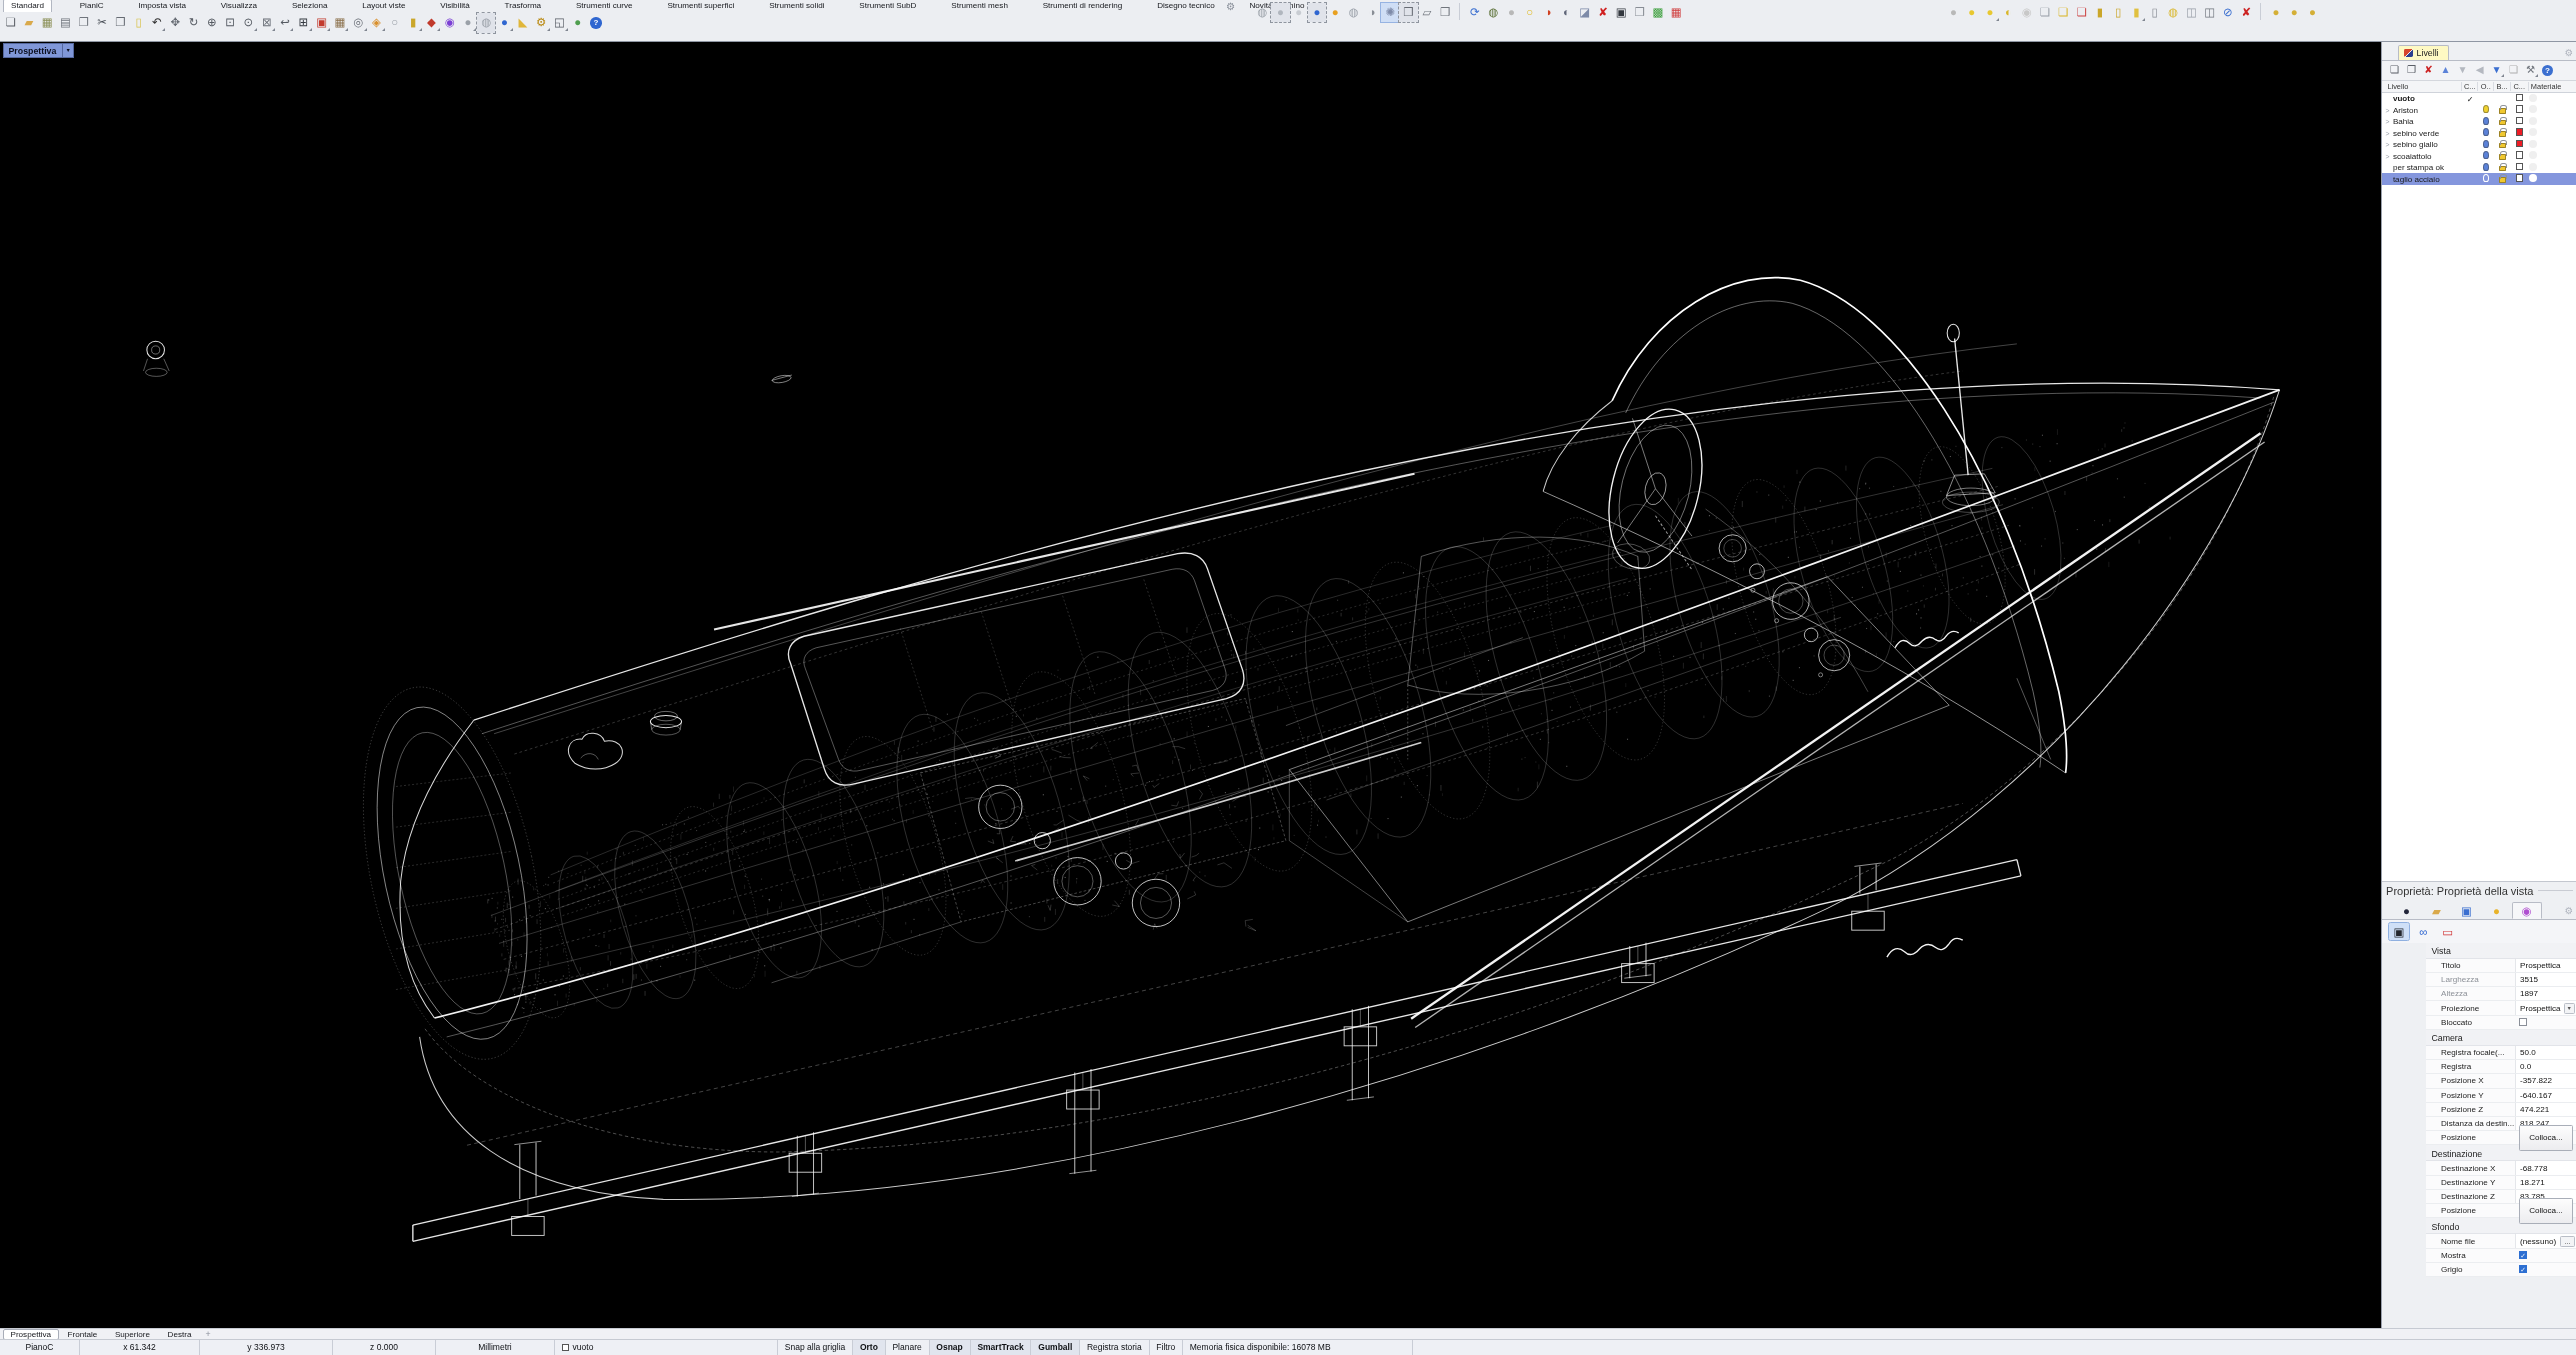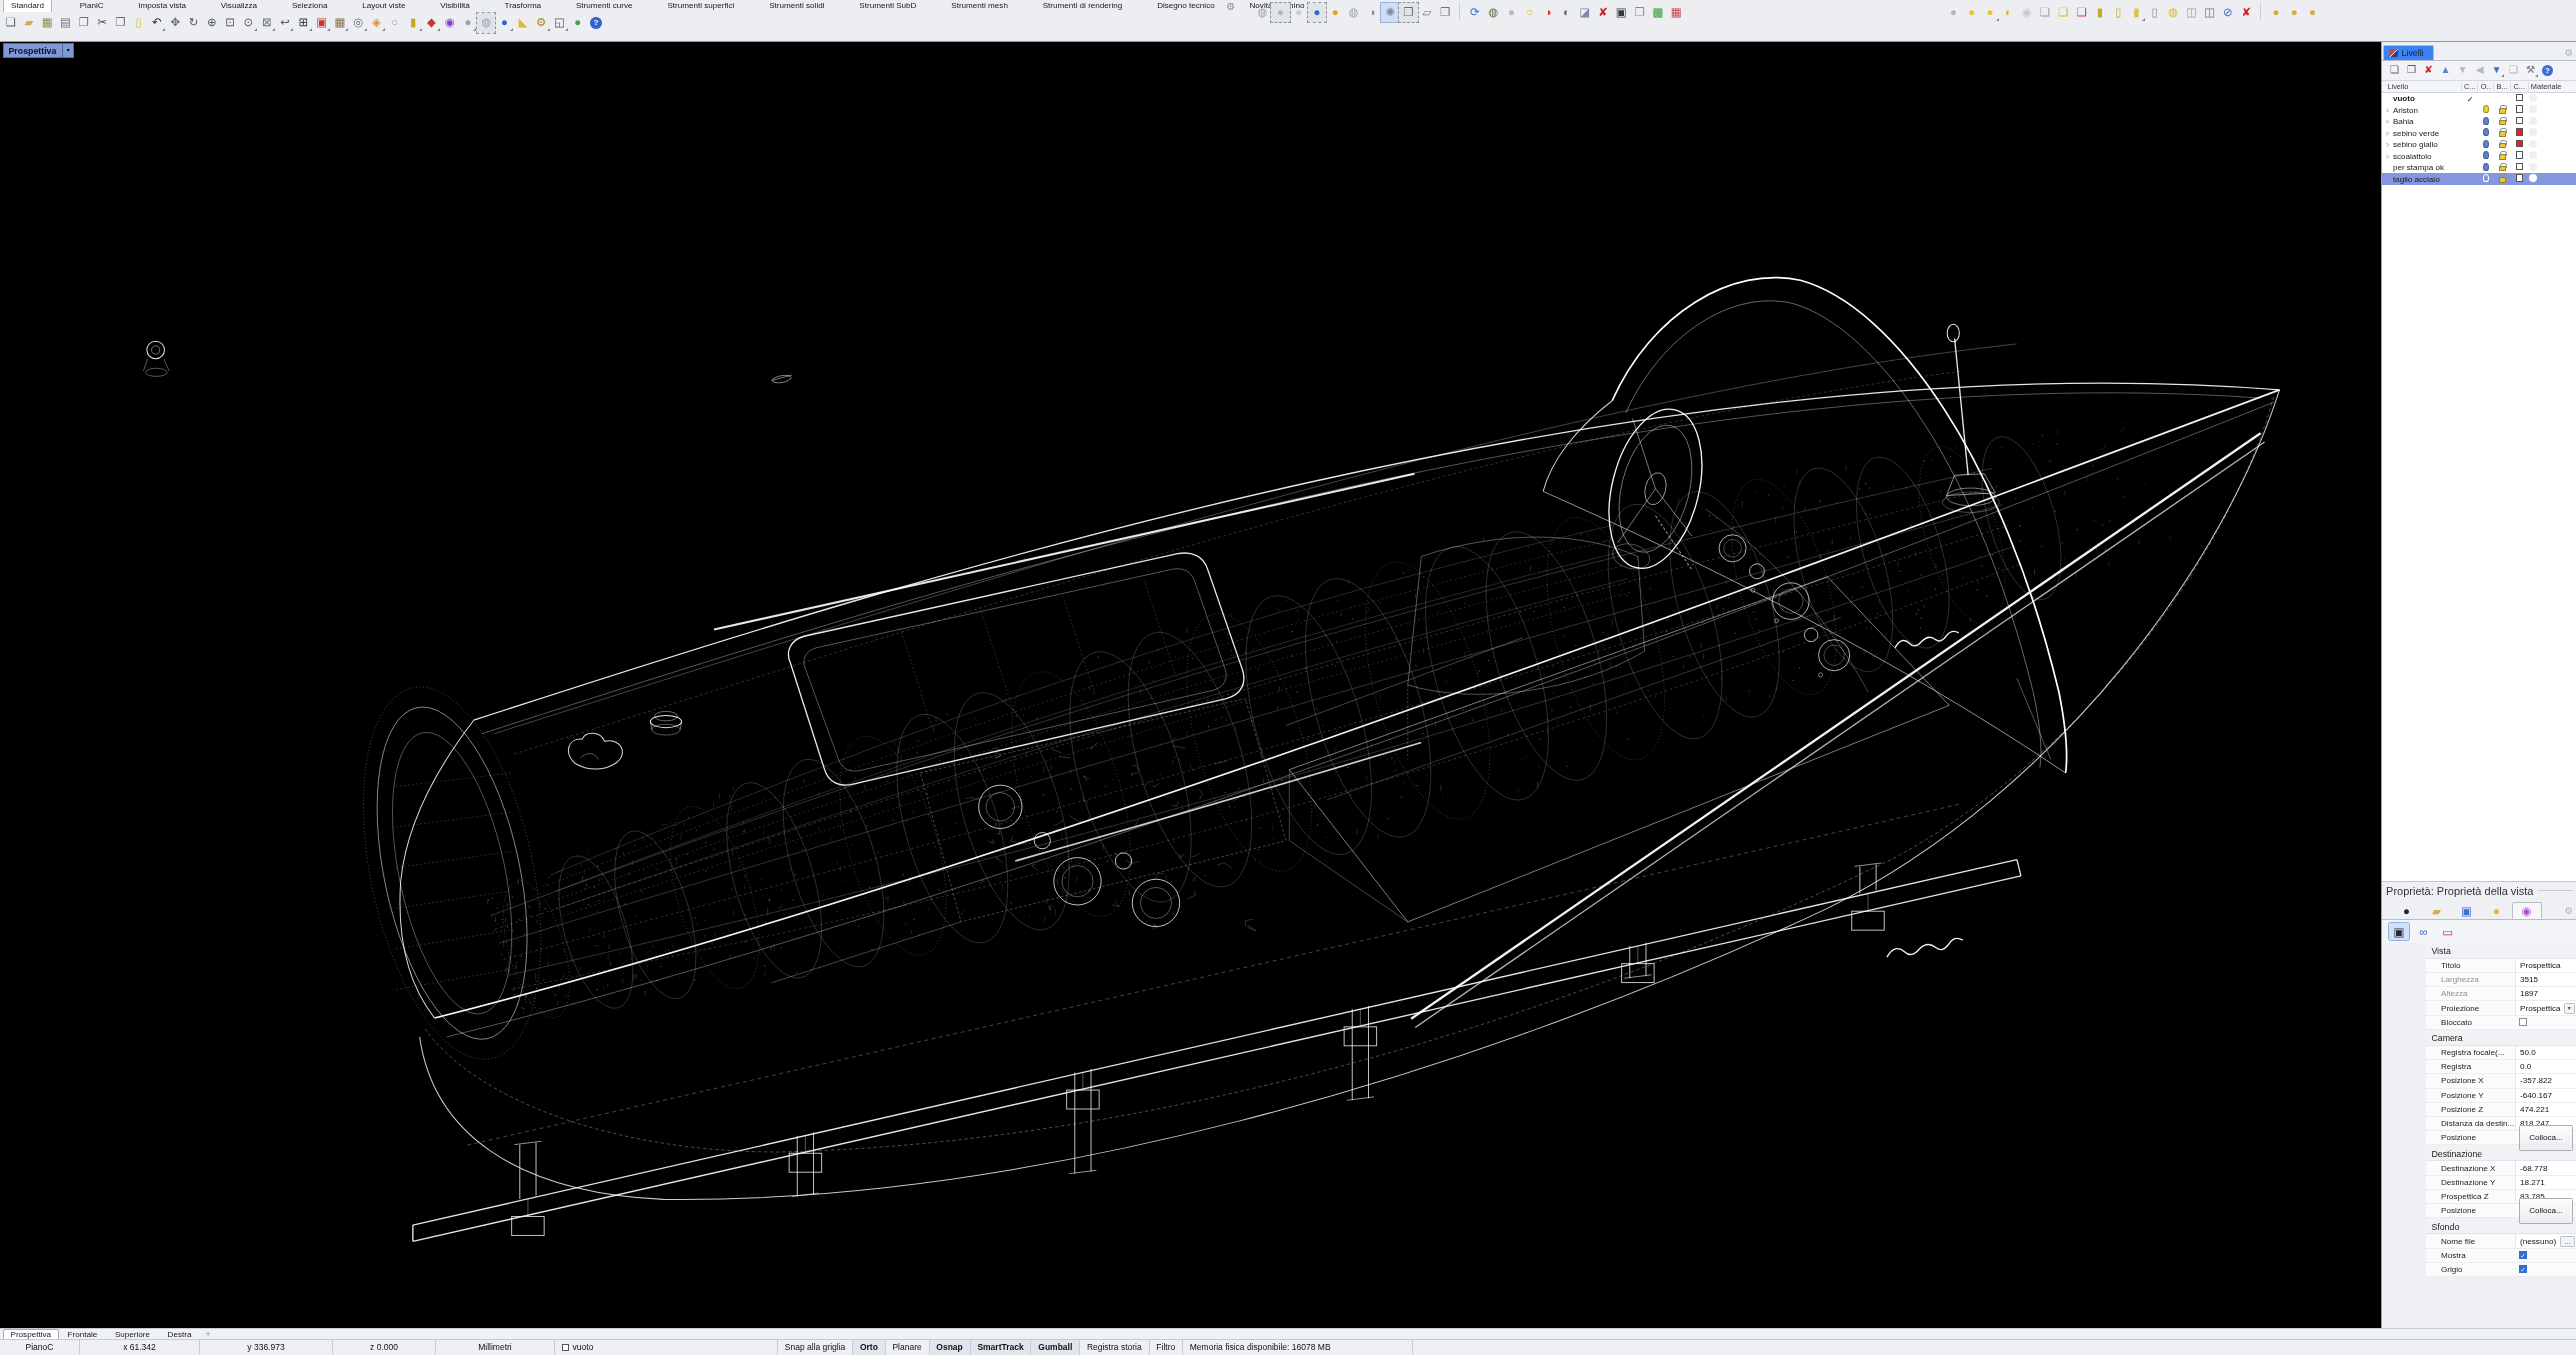--- a/index.html
+++ b/index.html
@@ -38,21 +38,21 @@
   svg.boat { position:absolute; left:0; top:0; }
 
   
   .side { position:absolute; left:2381px; top:42px; width:195px; height:1286px;
     background:#eef0f3; border-left:0.7px solid #9aa0ac; }
   .panel-sec { position:absolute; left:0; width:195px; }
   .layers-sec { top:0; height:839px; }
   .props-sec { top:839px; height:447px; border-top:0.7px solid #c3c7cf; }
 
   .lp-tabrow { height:18.3px; position:relative; padding-top:3.4px; }
-  .lp-tab { display:inline-flex; align-items:center; gap:3.4px; margin-left:1px; background:#3b82f6;
+  .lp-tab { display:inline-flex; align-items:center; gap:3.4px; margin-left:16px; background:#fef9c3;
     border:0.7px solid #b8bcc6; border-bottom:none; border-radius:2px 2px 0 0; padding:1.4px 9.5px 2px 4.7px;
     font-size:8.8px; color:#222; height:15px; }
   .lp-logo { width:9.5px; height:8.8px; border-radius:1.4px;
     background:linear-gradient(135deg,#d6452b 48%,#e9e9f2 48%,#e9e9f2 56%,#2b3f8f 56%); }
   .panel-gear { position:absolute; right:4.1px; top:5.4px; font-size:9.5px; color:#aeb3bd; }
   .lp-toolbar { height:19.6px; display:flex; align-items:center; padding-left:4.1px; background:#f2f3f6;
     border-top:0.7px solid #b8bcc6; }
   .lp-toolbar .tbicon { width:17px; height:16.2px; font-size:10.2px; }
   .lp-head { display:flex; height:13px; background:#f4f5f7; border-top:0.7px solid #d4d7dd;
     border-bottom:0.7px solid #cfd3da; font-size:7.4px; color:#333; align-items:center; }
@@ -1595,21 +1595,21 @@
               <span>-68.778</span>
             </div>
           </div>
           <div class="prow">
             <div class="lbl">Destinazione Y</div>
             <div class="val">
               <span>18.271</span>
             </div>
           </div>
           <div class="prow">
-            <div class="lbl">Prospettica Z</div>
+            <div class="lbl">Destinazione Z</div>
             <div class="val">
               <span>83.785</span>
             </div>
           </div>
           <div class="prow">
             <div class="lbl">Posizione</div>
             <div class="val" style="background: transparent; border-left: none;">
               <span class="pbtn">Colloca...</span>
             </div>
           </div>

